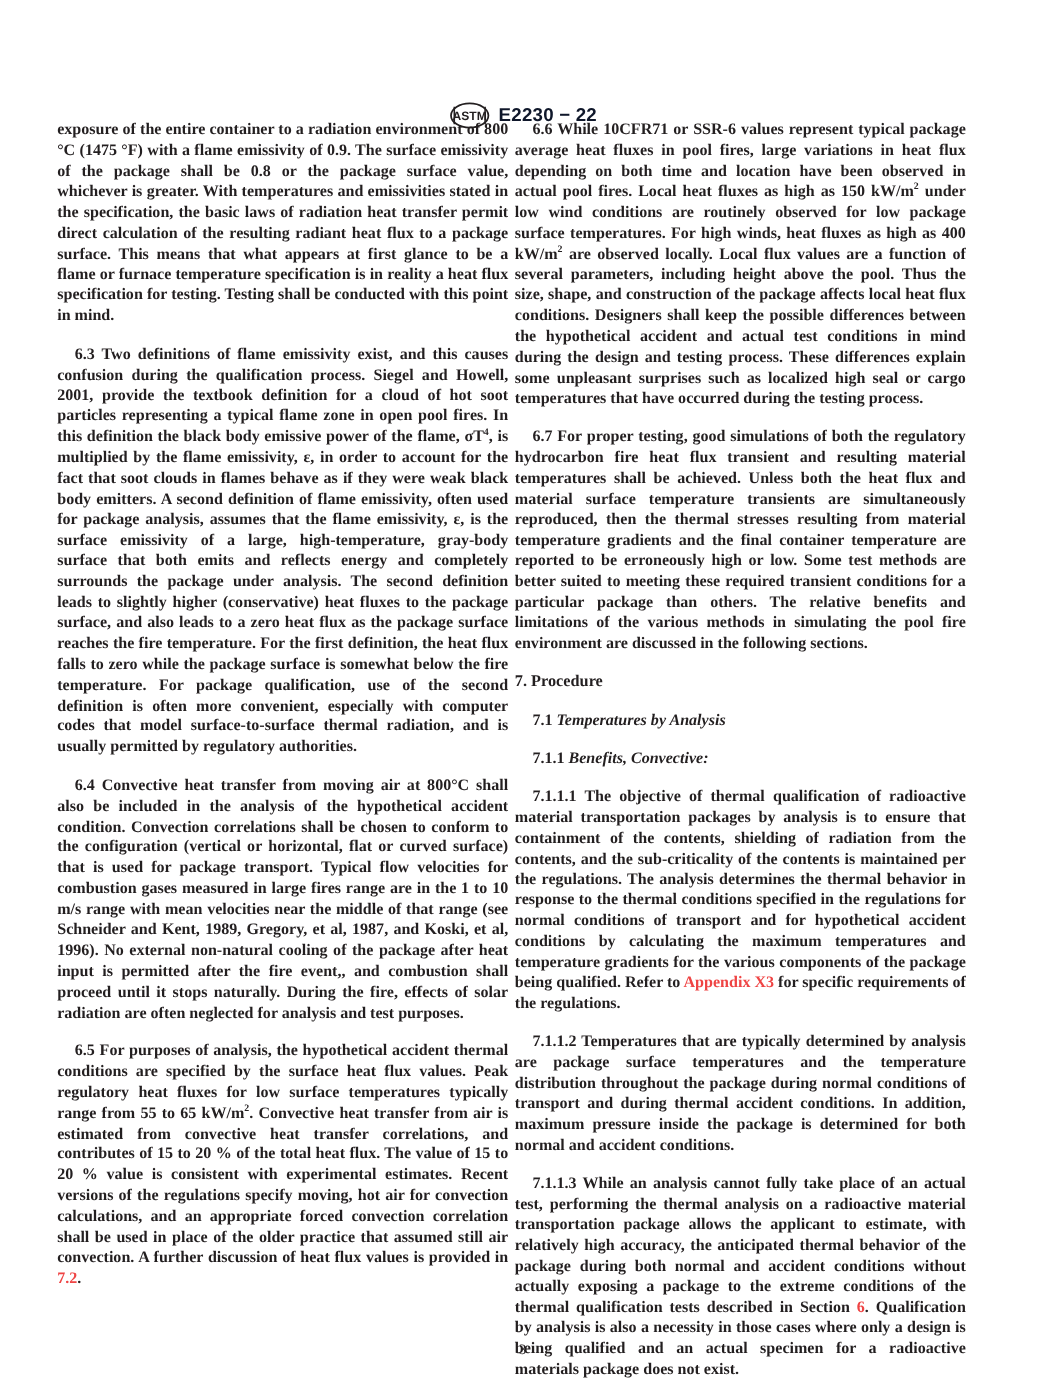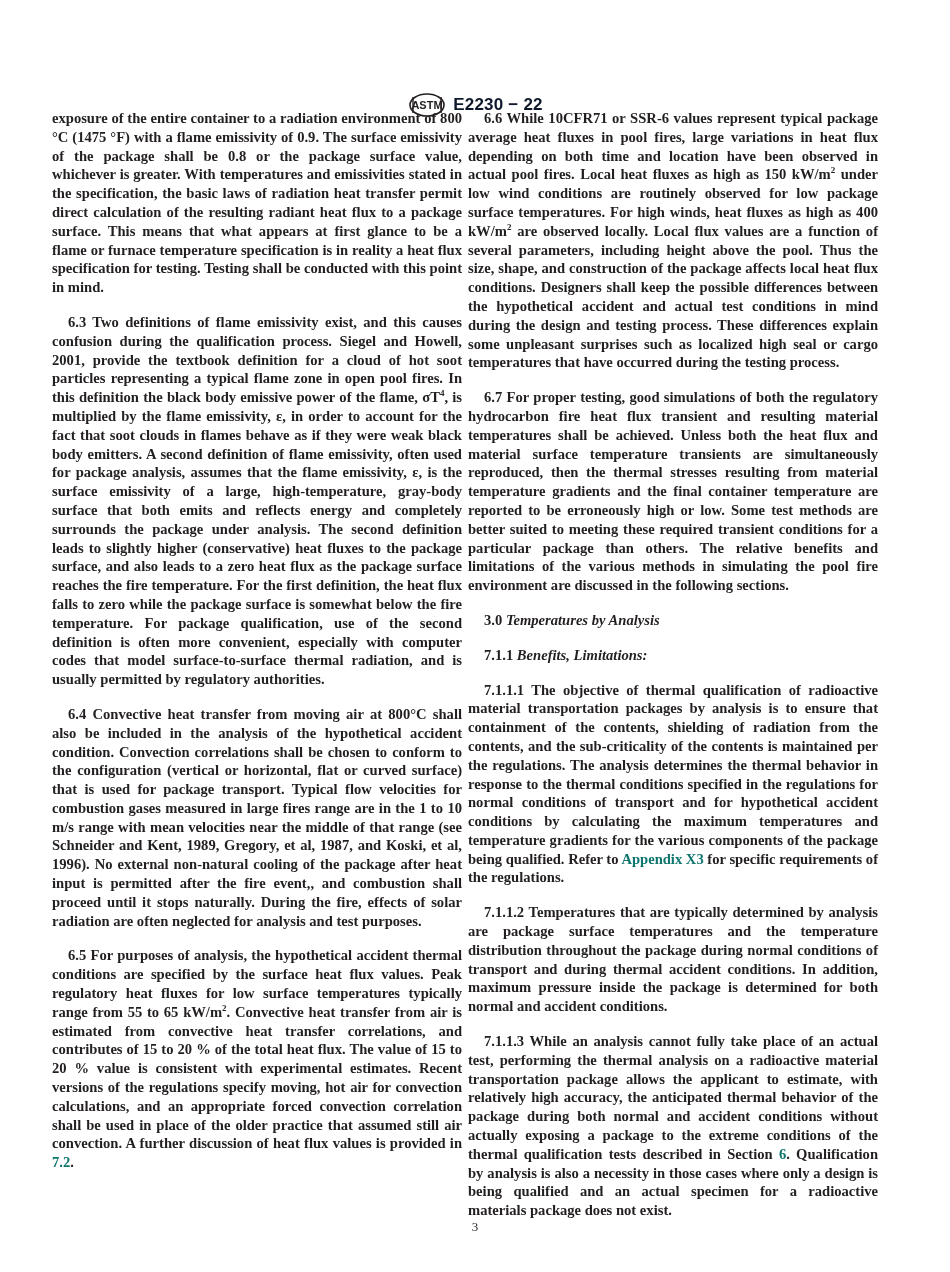--- a/index.html
+++ b/index.html
@@ -25,21 +25,21 @@
   .col.left { left: 52px; }
   .col.right { left: 468px; }
   .col p { margin: 16px 0 11px 0; text-indent: 16px; font-weight: bold; }
   .col p.noindent { text-indent: 0; }
   .col p.tight { margin-bottom: 2px; }
   .col h2 {
     font-size: 14.8px; font-weight: bold; margin: 16px 0 8px 0; text-indent: 0;
   }
   .col .it { font-style: italic; }
   sup { font-size: 9px; vertical-align: 6px; line-height: 0; }
-  .link { color: #0f766e; }
+  .link { color: #ef4444; }
   .pagenum {
     position: absolute; top: 1219px; left: 0; width: 950px; text-align: center;
     font-size: 13px;
   }
 </style>
 </head>
 <body>
 
 <div class="header">
   <span class="logo">
@@ -61,24 +61,25 @@
   <p>6.4  Convective heat transfer from moving air at 800°C shall also be included in the analysis of the hypothetical accident condition. Convection correlations shall be chosen to conform to the configuration (vertical or horizontal, flat or curved surface) that is used for package transport. Typical flow velocities for combustion gases measured in large fires range are in the 1 to 10 m/s range with mean velocities near the middle of that range (see Schneider and Kent, 1989, Gregory, et al, 1987, and Koski, et al, 1996). No external non-natural cooling of the package after heat input is permitted after the fire event,, and combustion shall proceed until it stops naturally. During the fire, effects of solar radiation are often neglected for analysis and test purposes.</p>
 
   <p><span>6.5 For purposes of analysis, the hypothetical accident thermal conditions are specified by the surface heat flux values. Peak regulatory heat fluxes for low surface temperatures typically range from 55 to 65 kW/m</span><sup>2</sup><span>. Convective heat transfer from air is estimated from convective heat transfer correlations, and contributes of 15 to 20 % of the total heat flux. The value of 15 to 20 % value is consistent with experimental estimates. Recent versions of the regulations specify moving, hot air for convection calculations, and an appropriate forced convection correlation shall be used in place of the older practice that assumed still air convection. A further discussion of heat flux values is provided in </span><a class="link">7.2</a><span>.</span></p>
 </div>
 
 <div class="col right">
   <p><span>6.6 While 10CFR71 or SSR-6 values represent typical package average heat fluxes in pool fires, large variations in heat flux depending on both time and location have been observed in actual pool fires. Local heat fluxes as high as 150 kW/m</span><sup>2</sup><span> under low wind conditions are routinely observed for low package surface temperatures. For high winds, heat fluxes as high as 400 kW/m</span><sup>2</sup><span> are observed locally. Local flux values are a function of several parameters, including height above the pool. Thus the size, shape, and construction of the package affects local heat flux conditions. Designers shall keep the possible differences between the hypothetical accident and actual test conditions in mind during the design and testing process. These differences explain some unpleasant surprises such as localized high seal or cargo temperatures that have occurred during the testing process.</span></p>
 
   <p>6.7  For proper testing, good simulations of both the regula­tory hydrocarbon fire heat flux transient and resulting material temperatures shall be achieved. Unless both the heat flux and material surface temperature transients are simultaneously reproduced, then the thermal stresses resulting from material temperature gradients and the final container temperature are reported to be erroneously high or low. Some test methods are better suited to meeting these required transient conditions for a particular package than others. The relative benefits and limitations of the various methods in simulating the pool fire environment are discussed in the following sections.</p>
 
+  <h2>7.  Procedure</h2>
 
-  <p class="tight"><span>3.0 </span><span class="it">Temperatures by Analysis</span></p>
+  <p class="tight"><span>7.1 </span><span class="it">Temperatures by Analysis</span></p>
 
-  <p class="tight"><span>7.1.1 </span><span class="it">Benefits, Limitations:</span></p>
+  <p class="tight"><span>7.1.1 </span><span class="it">Benefits, Convective:</span></p>
 
   <p class="tight"><span>7.1.1.1  The objective of thermal qualification of radioactive material transportation packages by analysis is to ensure that containment of the contents, shielding of radiation from the contents, and the sub-criticality of the contents is maintained per the regulations. The analysis determines the thermal behavior in response to the thermal conditions specified in the regulations for normal conditions of transport and for hypo­thetical accident conditions by calculating the maximum tem­peratures and temperature gradients for the various compo­nents of the package being qualified. Refer to </span><a class="link">Appendix X3</a><span> for specific requirements of the regulations.</span></p>
 
   <p class="tight">7.1.1.2  Temperatures that are typically determined by analy­sis are package surface temperatures and the temperature distribution throughout the package during normal conditions of transport and during thermal accident conditions. In addition, maximum pressure inside the package is determined for both normal and accident conditions.</p>
 
   <p class="tight"><span>7.1.1.3 While an analysis cannot fully take place of an actual test, performing the thermal analysis on a radioactive material transportation package allows the applicant to estimate, with relatively high accuracy, the anticipated thermal behavior of the package during both normal and accident conditions without actually exposing a package to the extreme conditions of the thermal qualification tests described in Section </span><a class="link">6</a><span>. Qualification by analysis is also a necessity in those cases where only a design is being qualified and an actual specimen for a radioactive materials package does not exist.</span></p>
 </div>
 
 <div class="pagenum">3</div>
 

